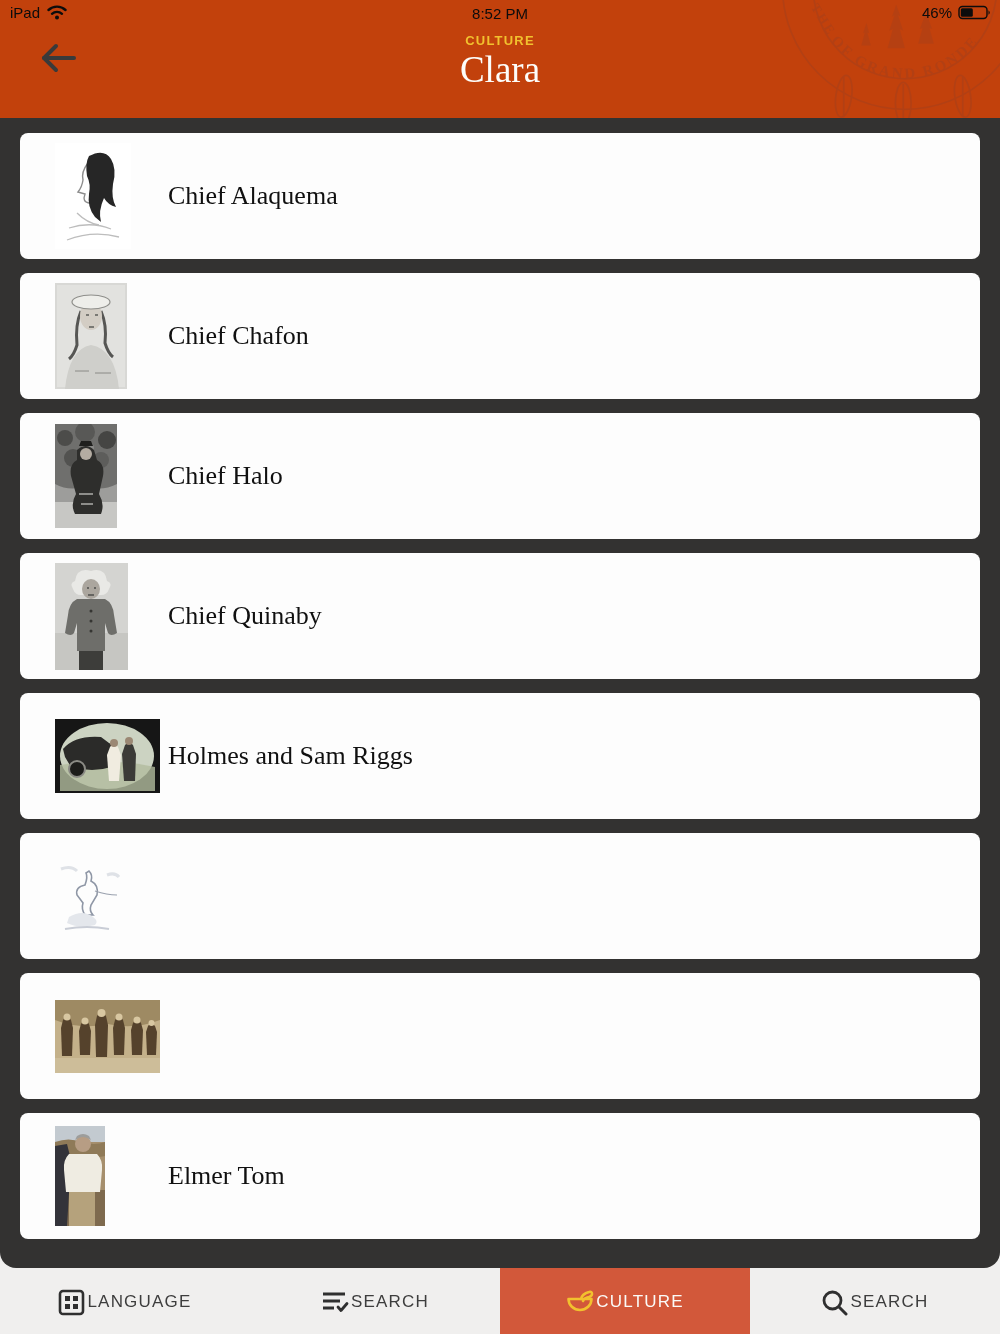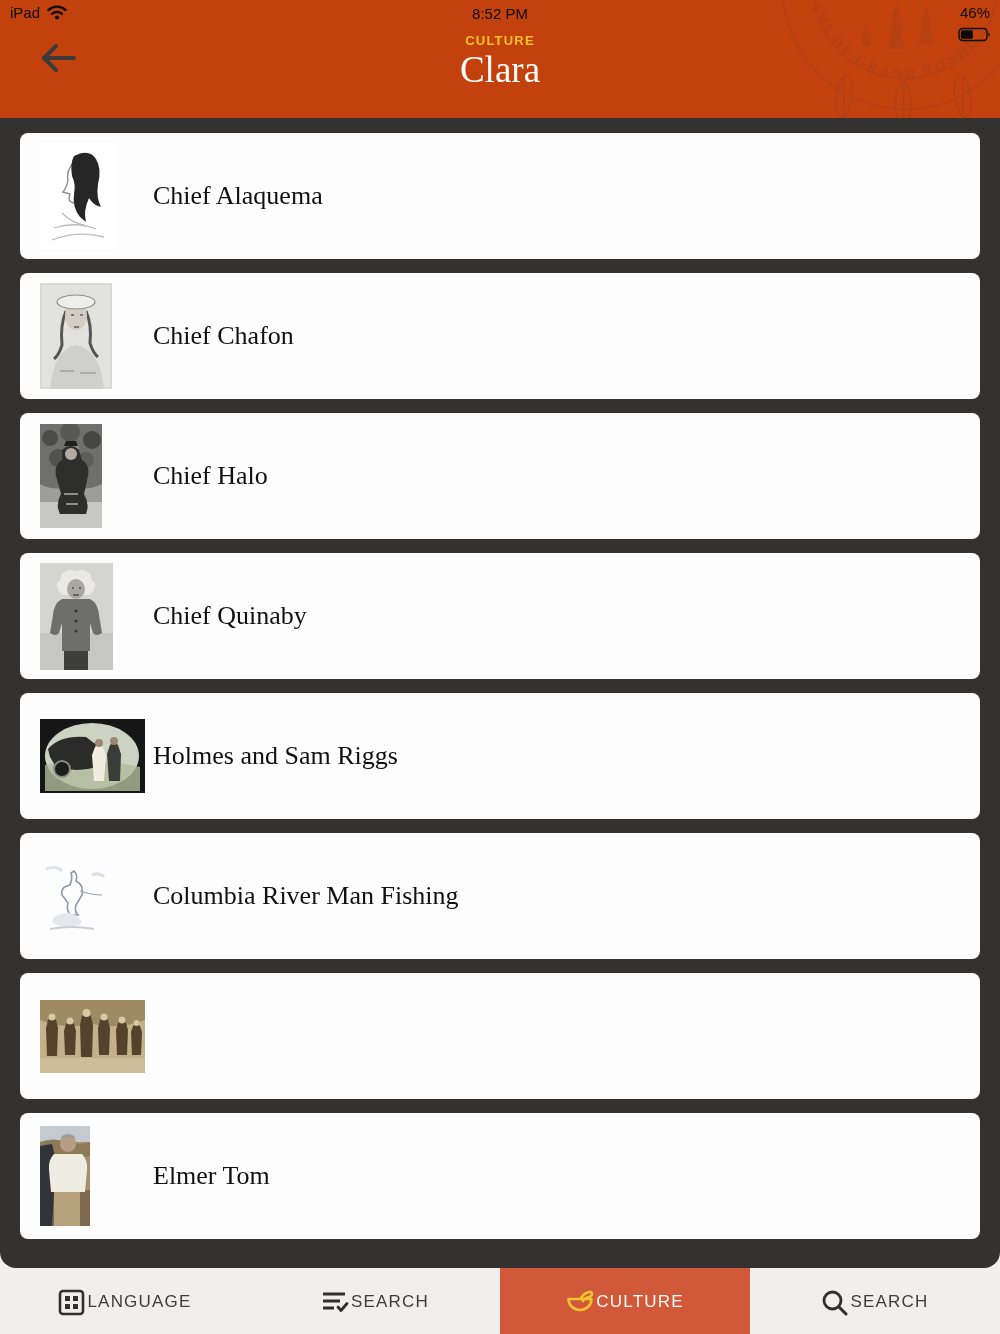--- a/index.html
+++ b/index.html
@@ -15,21 +15,21 @@
     position:absolute;top:0;left:0;width:1000px;height:118px;
     background:#c2410c;overflow:hidden;
   }
   .status-bar{
     position:absolute;top:0;left:0;right:0;height:28px;
     display:flex;align-items:center;color:#0c0c0c;font-size:15px;
     z-index:3;
   }
   .sb-left{position:absolute;left:10px;top:4px;display:flex;align-items:center;gap:7px;}
   .sb-time{position:absolute;left:0;right:0;top:5px;text-align:center;font-weight:normal;font-size:15px;}
-  .sb-right{position:absolute;right:8px;top:4px;display:flex;align-items:center;gap:6px;flex-direction:column;}
+  .sb-right{position:absolute;right:8px;top:4px;display:flex;align-items:center;gap:6px;}
   .back-btn{position:absolute;left:36px;top:40px;width:44px;height:36px;cursor:pointer;z-index:3;}
   .header-center{
     position:absolute;left:0;right:0;top:33px;text-align:center;z-index:2;
   }
   .category-label{
     color:#f1c12e;font-size:13px;font-weight:bold;letter-spacing:1.2px;
   }
   .page-title{
     color:#fdfdfa;font-family:"Liberation Serif", serif;
     font-size:37px;line-height:40px;margin-top:2px;
@@ -39,21 +39,21 @@
   
   .photo-list{
     position:absolute;top:118px;left:0;width:1000px;height:1150px;
     background:#333231;border-radius:0 0 16px 16px;
     padding-top:15px;box-sizing:border-box;
   }
   .card{
     width:960px;height:126px;margin:0 auto 14px auto;
     background:#fdfdfd;border-radius:8px;
     display:flex;align-items:center;
-    padding-left:20px;box-sizing:border-box;
+    padding-left:35px;box-sizing:border-box;
     cursor:pointer;
   }
   .thumb-slot{width:113px;flex:0 0 113px;display:flex;align-items:center;}
   .thumb-slot svg{display:block;}
   .card-title{
     font-family:"Liberation Serif", serif;
     font-size:26px;color:#101010;
   }
 
   
@@ -220,21 +220,20 @@
     <div class="thumb-slot">
       <svg width="70" height="83" viewBox="0 0 70 83">
         <rect width="70" height="83" fill="#fdfdfd"></rect>
         <path d="M6 14 q10 -4 16 2 M52 20 q8 -3 12 2" stroke="#dfe2e7" stroke-width="3" fill="none"></path>
         <path d="M30 30 q3 -8 1 -12 l3 -2 q4 4 2 10 q8 4 6 14 l-6 10 q-2 6 2 10 l-8 0 q-4 -6 -2 -12 l-6 -8 q-2 -8 8 -10z" fill="none" stroke="#8f97a6" stroke-width="1.6"></path>
         <path d="M40 36 q12 4 22 4" stroke="#9aa1ae" stroke-width="1.2" fill="none"></path>
         <path d="M14 62 q14 -8 24 0 q6 4 2 8 q-16 4 -28 -2 z" fill="#e4e7ec"></path>
         <path d="M10 74 q22 -4 44 0" stroke="#c9cdd6" stroke-width="2" fill="none"></path>
       </svg>
     </div>
-    <span class="card-title">Columbia River Man Fishing</span>
   </div>
 
   <div class="card">
     <div class="thumb-slot">
       <svg width="105" height="73" viewBox="0 0 105 73">
         <rect width="105" height="73" fill="#c4b18a"></rect>
         <path d="M0 0 h105 v20 q-26 10 -52 4 q-28 6 -53 -4 z" fill="#9e8a63"></path>
         <rect y="58" width="105" height="15" fill="#cdbd99"></rect>
         <g fill="#55422c">
           <path d="M8 20 q4 -6 8 0 l2 8 l-1 28 l-10 0 l-1 -28z"></path>

